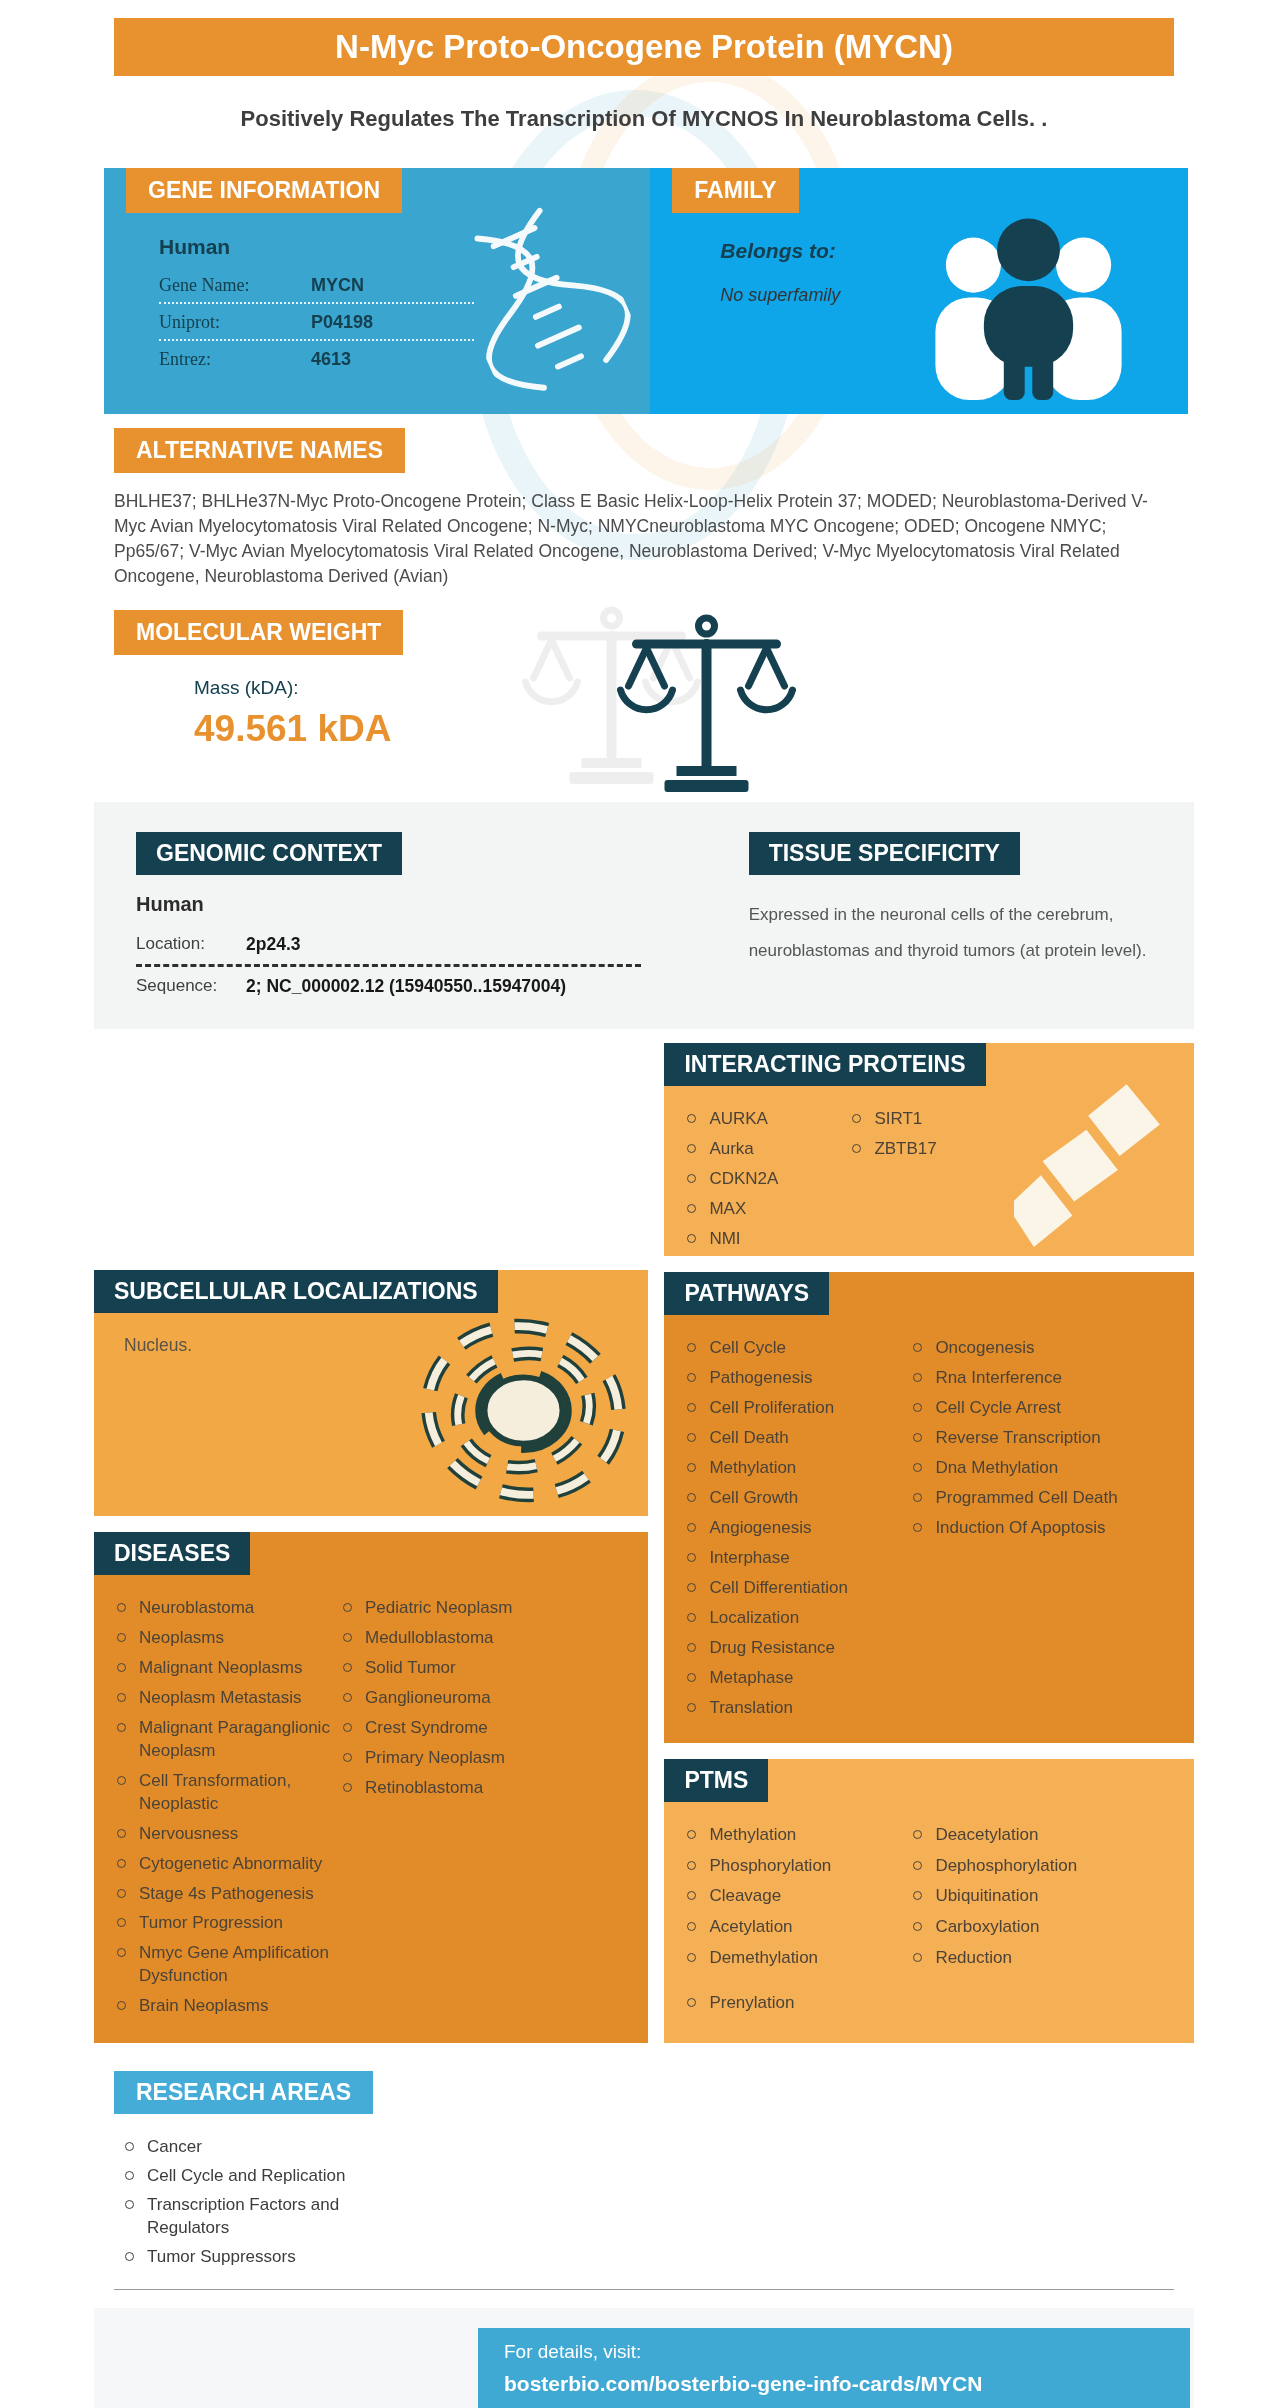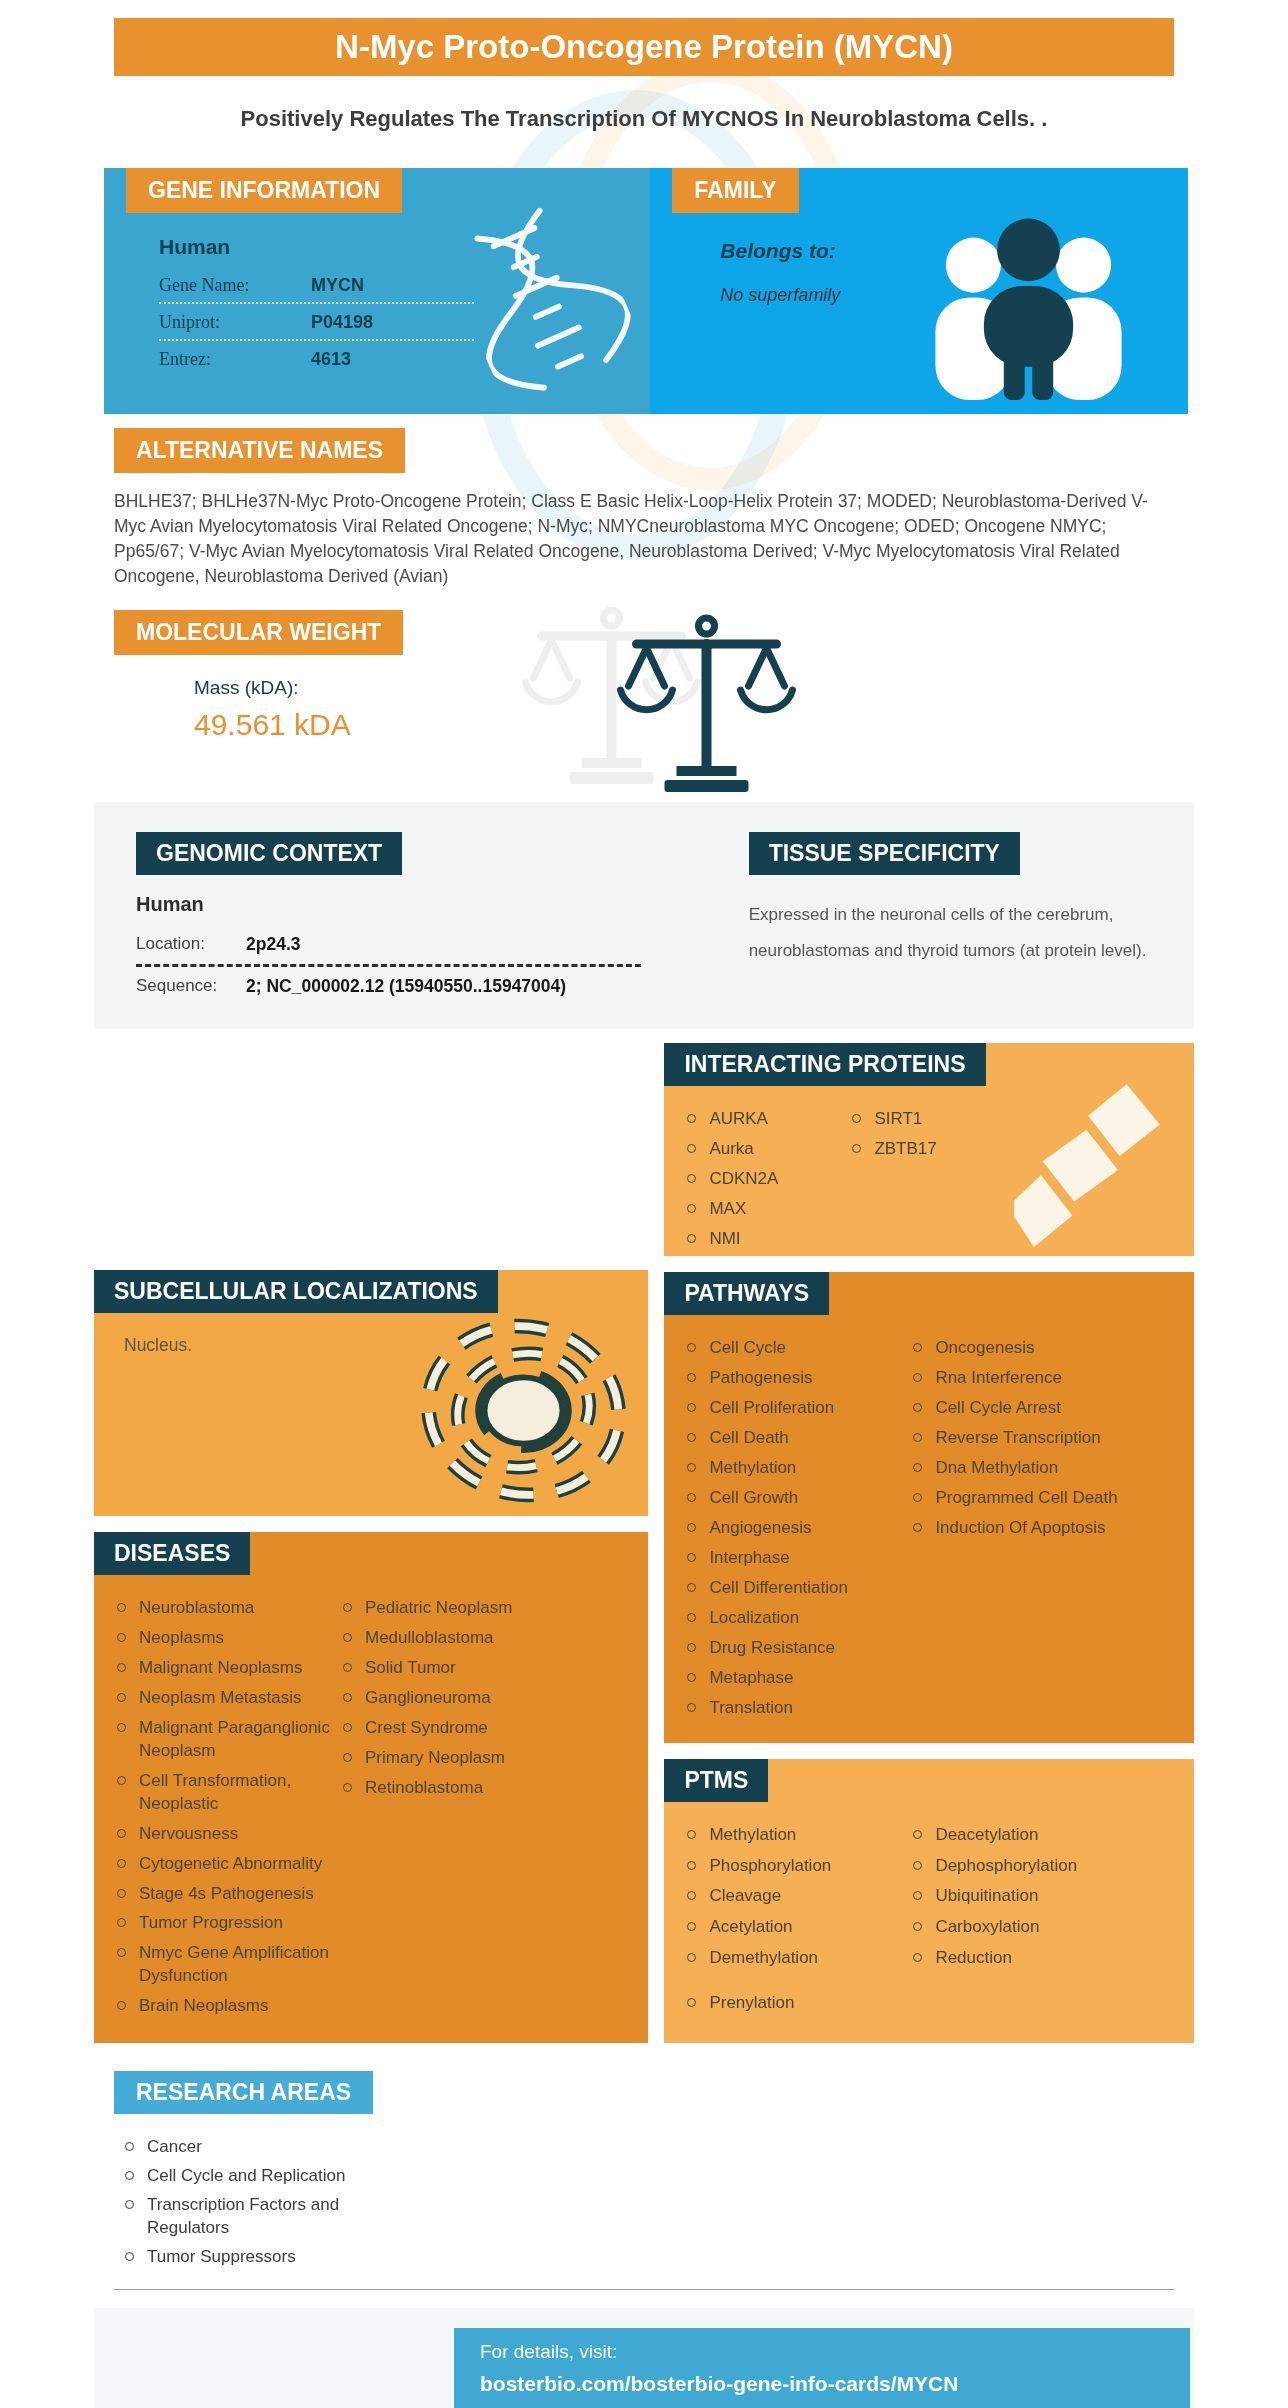--- a/index.html
+++ b/index.html
@@ -54,21 +54,21 @@
 
   
   .section-alt { margin-top:14px; }
   .section-alt .tab { margin-left:20px; }
   .alt-text { margin:16px 22px 0 20px; font-size:17.5px; line-height:1.42; color:#4b4b4b; }
 
   
   .mw-section { margin-top:22px; position:relative; height:188px; }
   .mw-section .tab { margin-left:20px; }
   .mw-label { margin:22px 0 0 100px; font-size:19px; color:#14404F; }
-  .mw-value { margin:9px 0 0 100px; font-size:30px; font-weight:normal; color:#E8912F; }
+  .mw-value { margin:9px 0 0 100px; font-size:37px; font-weight:bold; color:#E8912F; }
   .scale-icon { position:absolute; left:520px; top:0; }
   .scale-ghost { position:absolute; left:425px; top:-8px; opacity:0.07; }
 
   
   .grey-panel { margin-top:4px; background:#F3F5F5; padding:30px 42px 32px; display:flex; gap:64px; }
   .gc-col { width:54%; }
   .ts-col { flex:1; }
   .gc-species { margin-top:18px; font-size:20px; font-weight:bold; color:#2c2c2c; }
   .gc-row { margin-top:18px; display:flex; font-size:17px; color:#3f3f3f; }
   .gc-row .lbl { width:110px; }
@@ -115,21 +115,21 @@
   }
   .research-section ul.blist { margin:22px 0 0 26px; width:256px; }
   .research-section ul.blist li { color:#3c3c3c; margin-bottom:6px; }
   .research-section ul.blist li::before { border-color:#3c3c3c; }
 
   .divider { margin:20px 20px 0; border-top:1px solid #9a9a9a; }
 
   
   .footer-panel { margin-top:18px; background:#F5F7F8; height:118px; position:relative; }
   .footer-box {
-    position:absolute; left:360px; right:4px; top:20px; height:80px;
+    position:absolute; left:384px; right:4px; top:20px; height:80px;
     background:#3FA9D4; color:#fff; padding:13px 26px;
   }
   .visit-label { font-size:19px; }
   .visit-url { margin-top:9px; font-size:21px; font-weight:bold; }
 
   svg { display:block; }
 </style>
 </head>
 <body>
 

